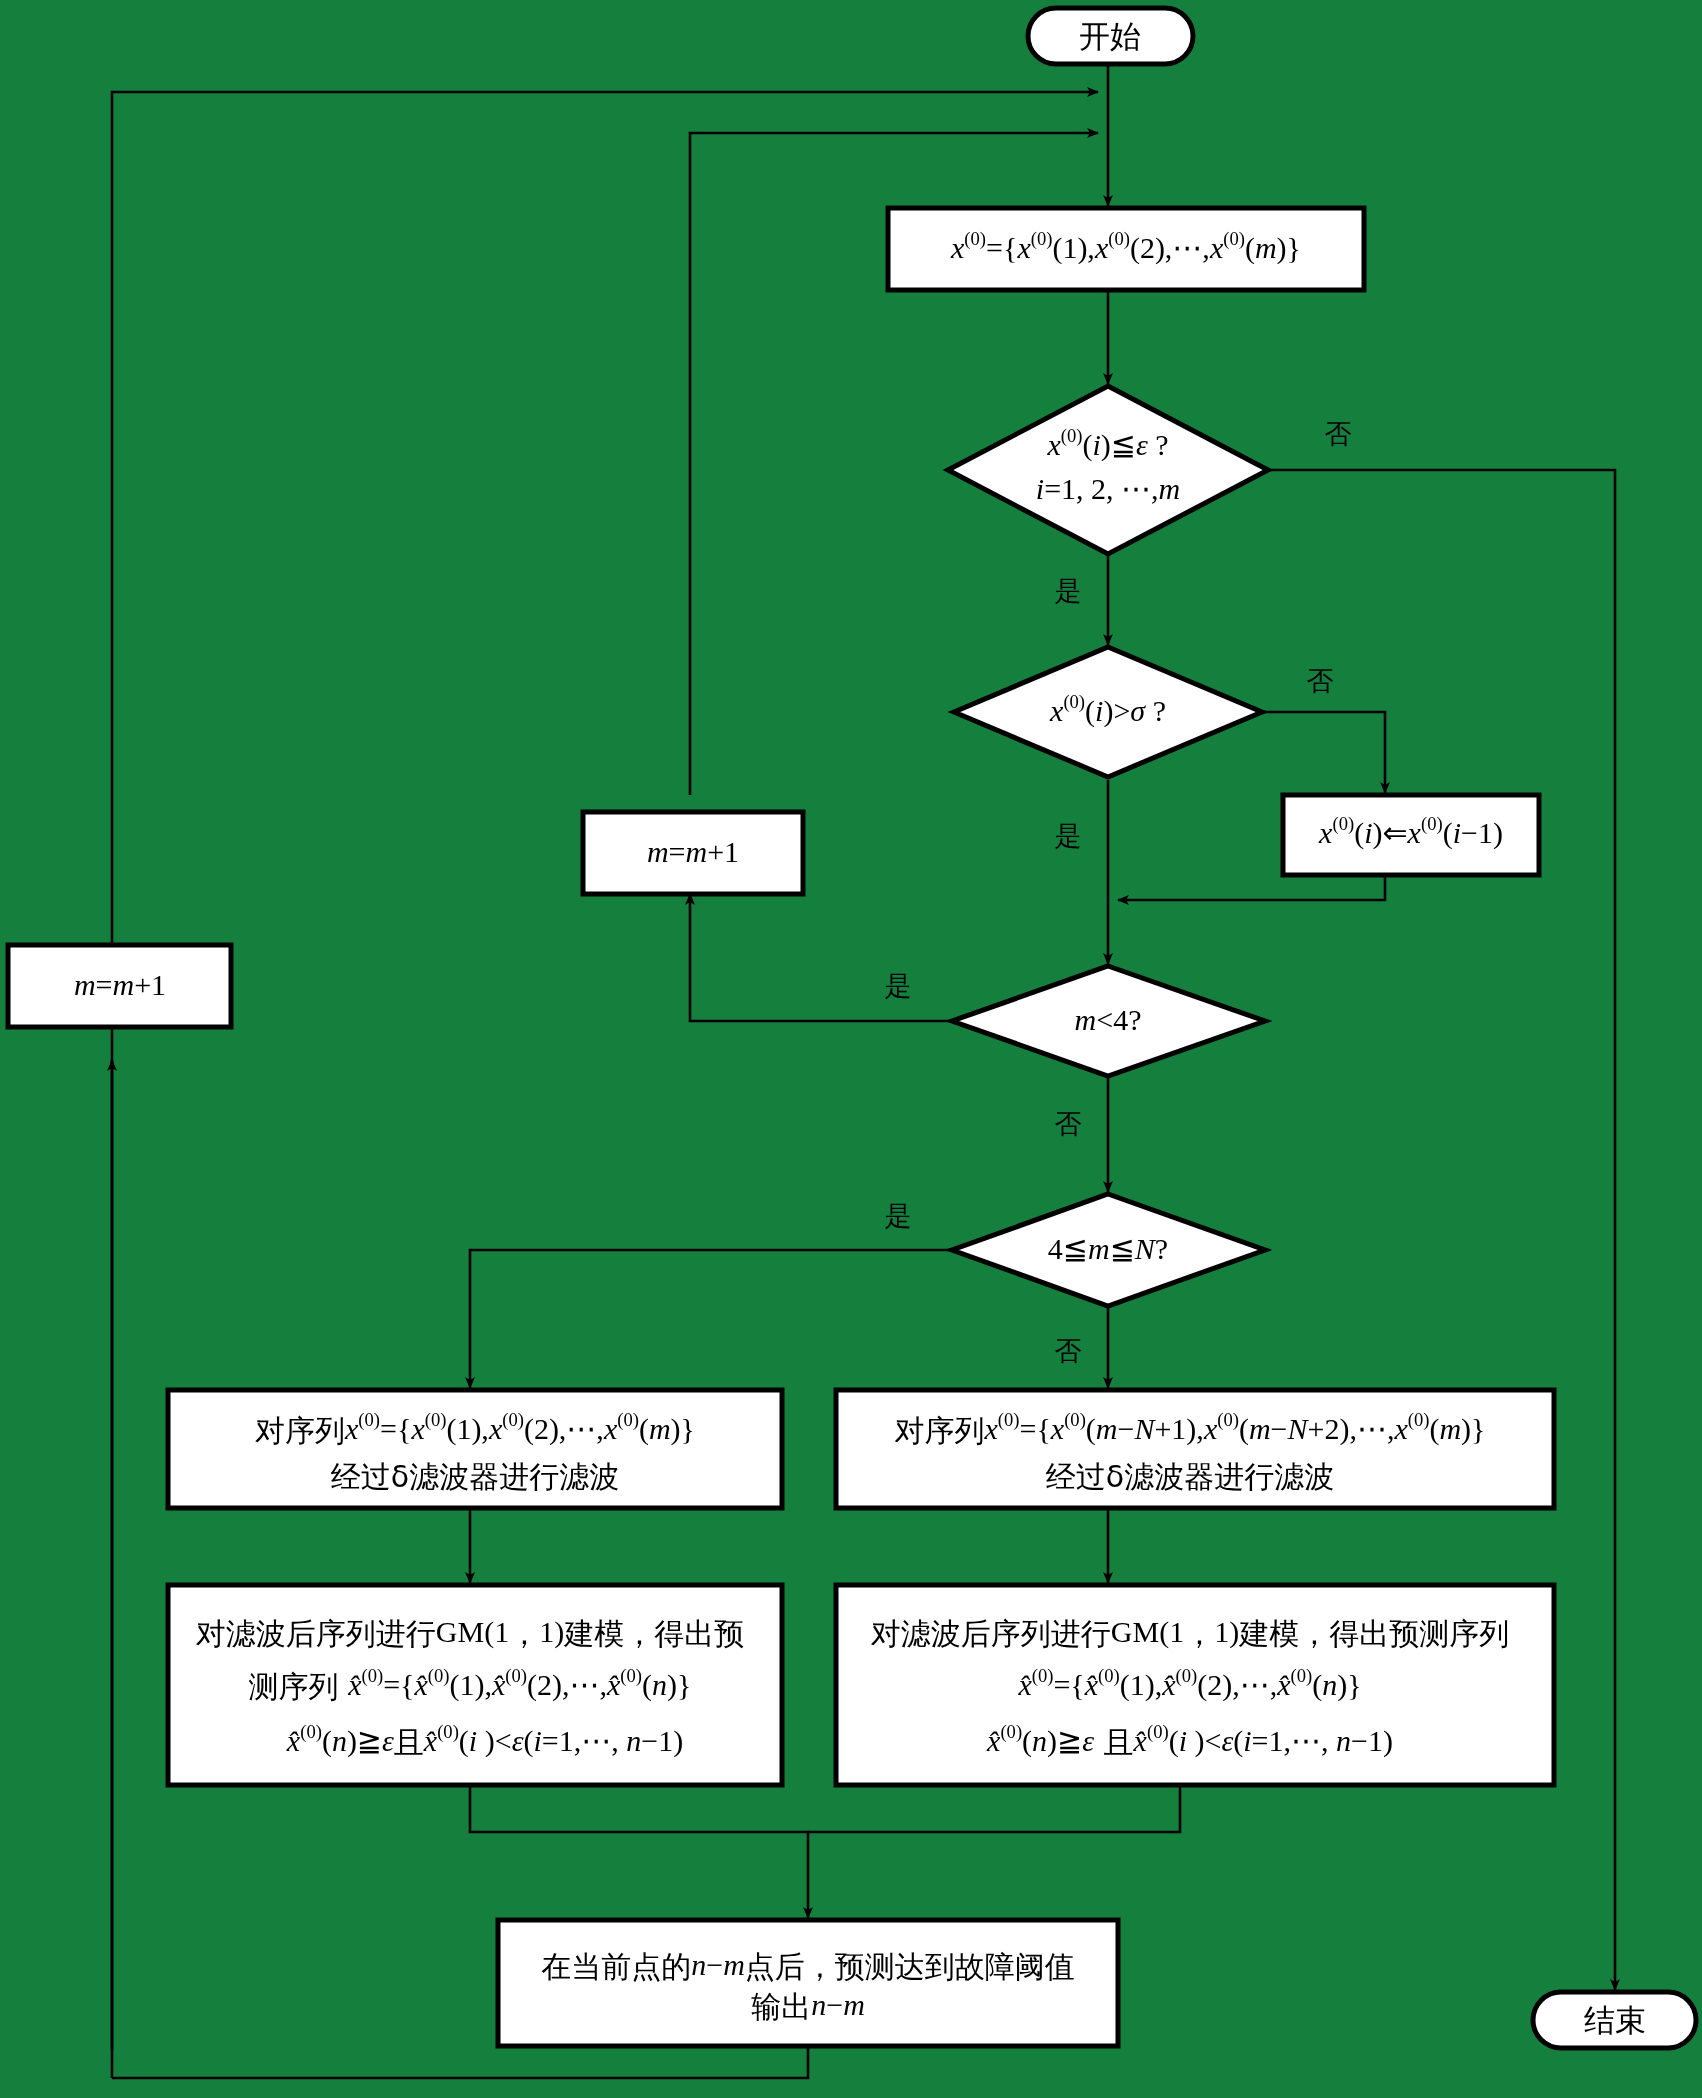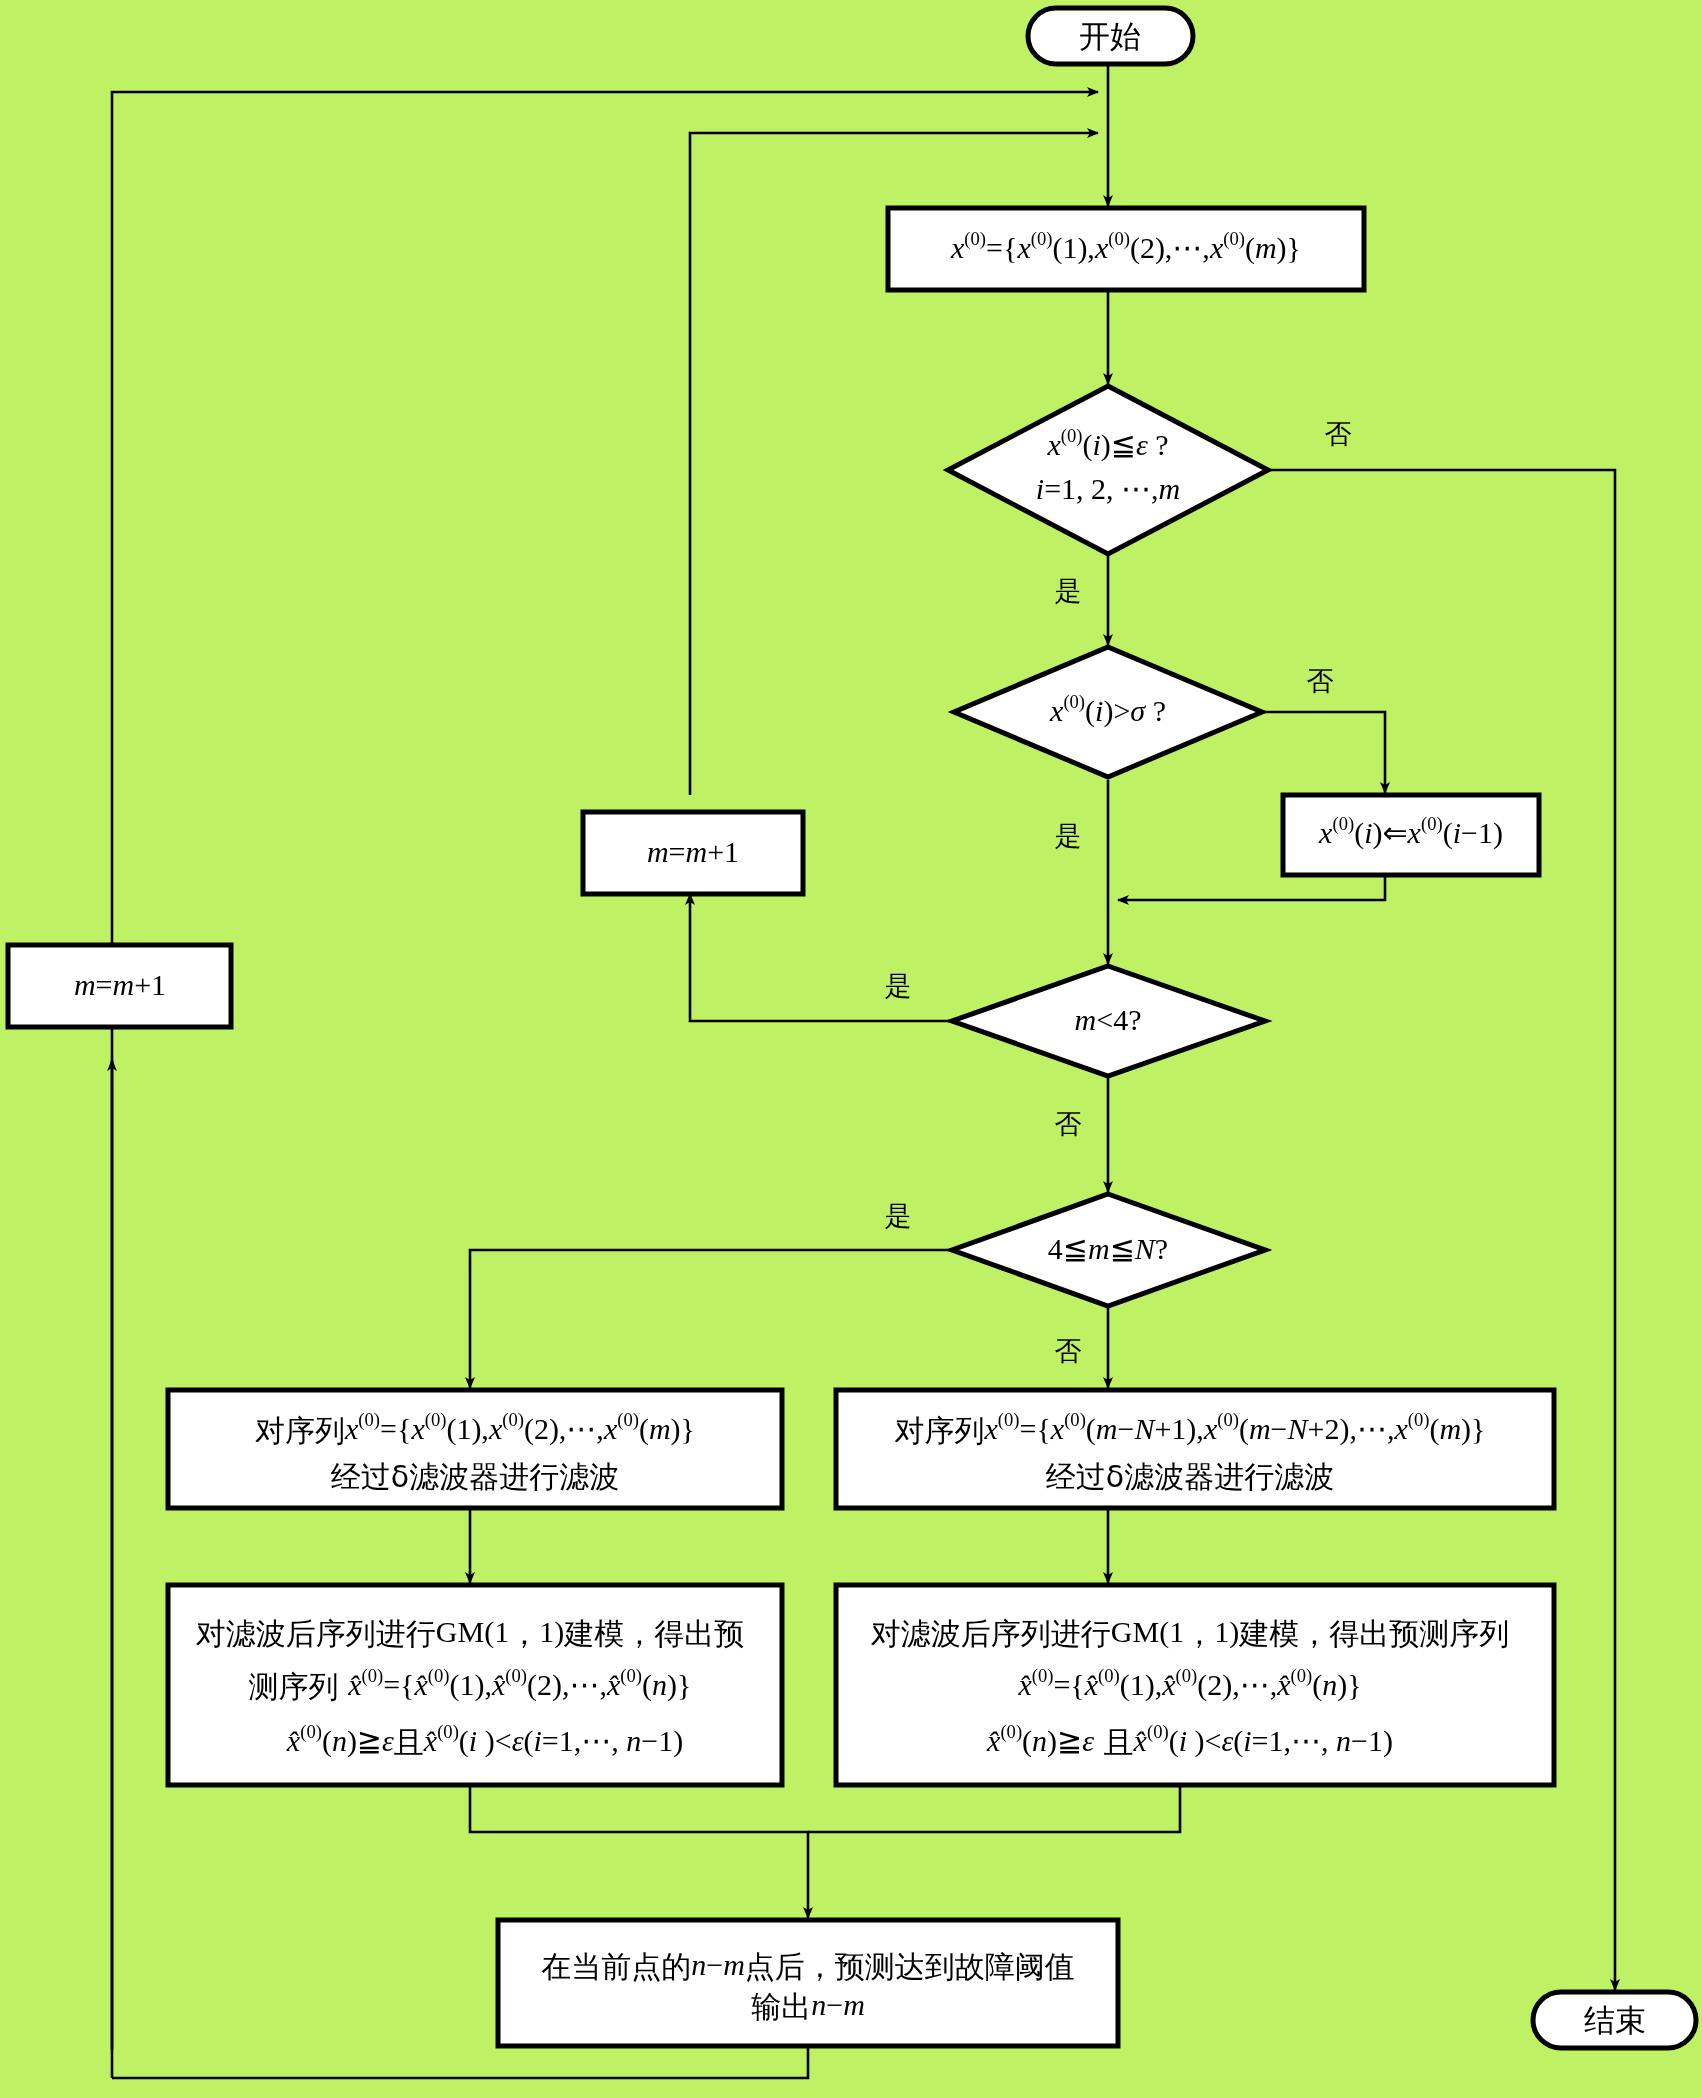--- a/index.html
+++ b/index.html
@@ -1,17 +1,17 @@
 <!DOCTYPE html>
 <html><head>
 <meta charset="utf-8">
 <style>
   html,body{margin:0;padding:0;background:#ffffff;}
   body{font-family:"Liberation Serif", serif;}
-  #stage{position:relative;width:1702px;height:2098px;background:#bef264;overflow:hidden;}
+  #stage{position:relative;width:1702px;height:2098px;background:#15803d;overflow:hidden;}
   svg{display:block;}
   .shape-text{font-family:"Liberation Serif", serif;fill:#000;text-anchor:middle;dominant-baseline:middle;}
   .f-it{font-style:italic;}
   .sup{font-size:0.62em;}
   .lbl{font-family:"DejaVu Sans", sans-serif;font-size:27px;fill:#000;text-anchor:middle;}
   .node-stroke{fill:#ffffff;stroke:#000000;stroke-width:5;}
   .conn{stroke:#000000;stroke-width:2.6;fill:none;}
   .t30{font-size:30px;}
   .t31{font-size:31px;}
   .cjk{font-family:"DejaVu Sans", sans-serif;}

